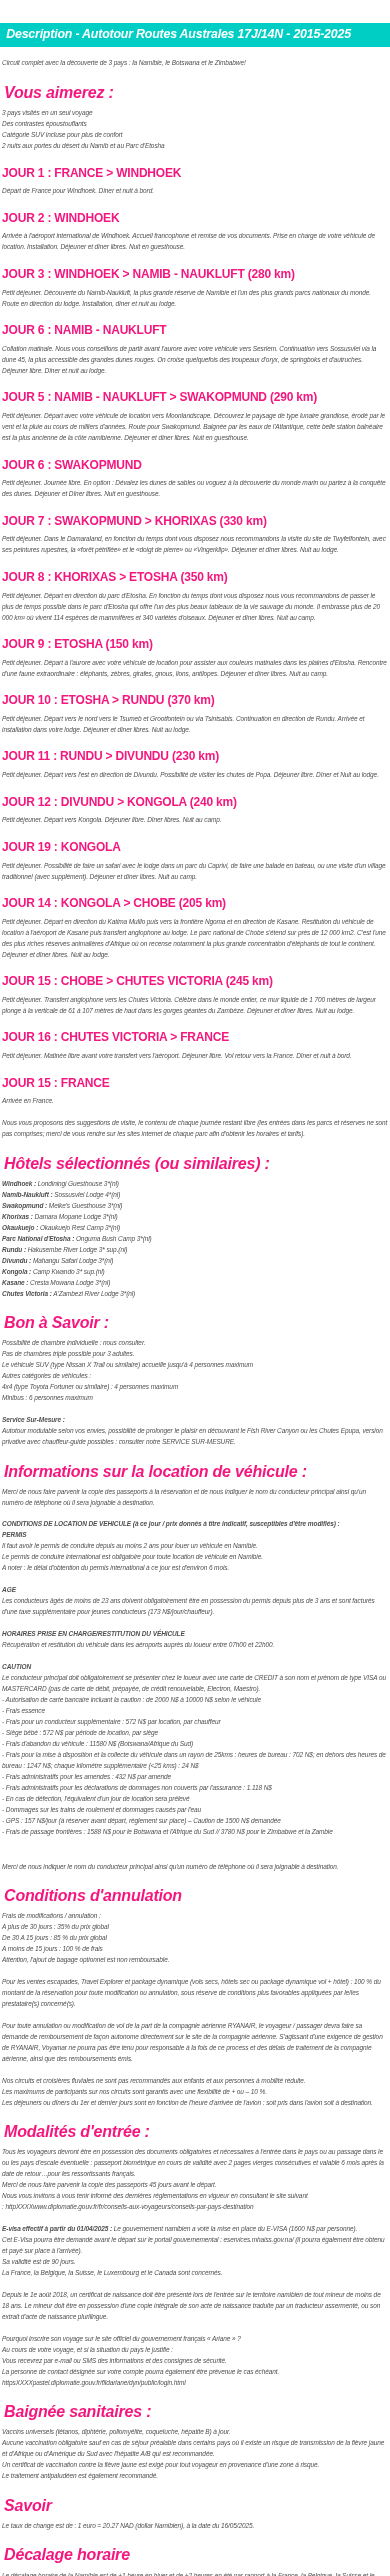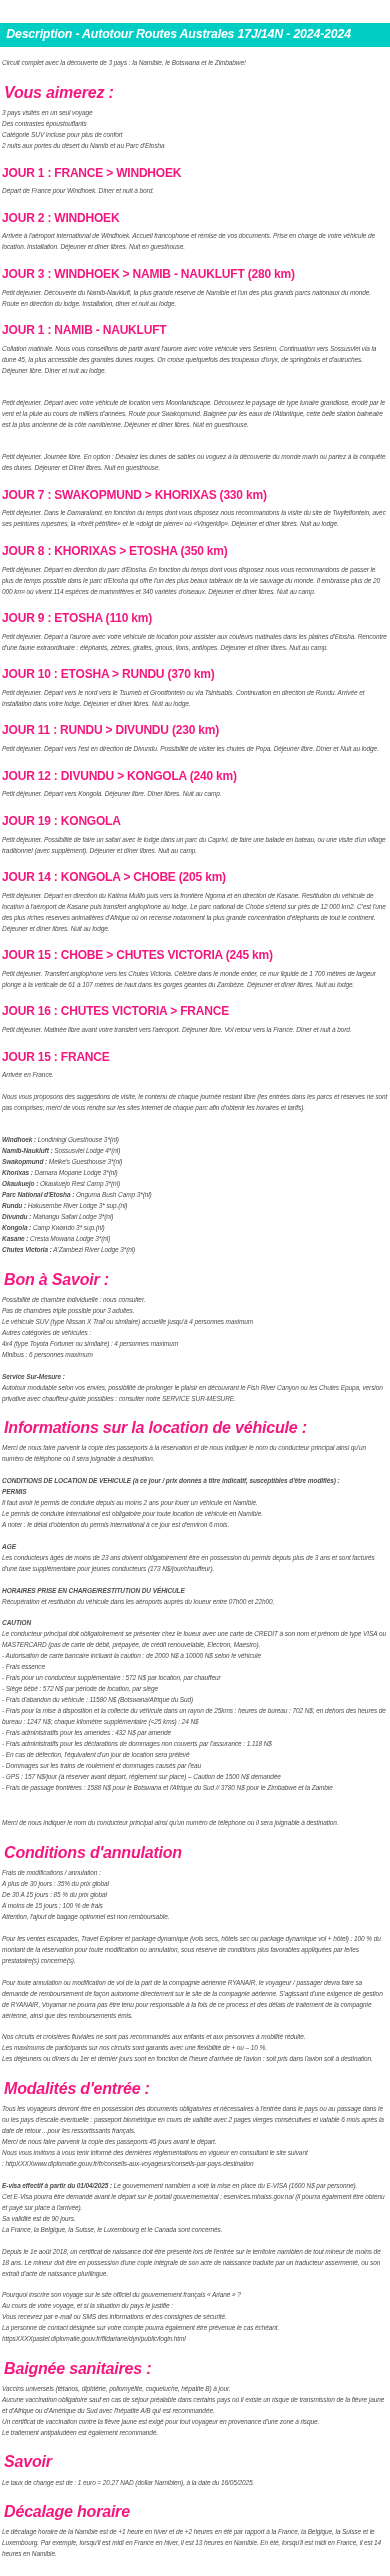--- a/index.html
+++ b/index.html
@@ -70,21 +70,21 @@
   }
   .b { font-weight: bold; }
 </style>
 </head>
 <body>
 
 <div class="page">
 
   <div class="top-spacer"></div>
 
-  <div class="title-bar">Description - Autotour Routes Australes 17J/14N - 2024-2024</div>
+  <div class="title-bar">Description - Autotour Routes Australes 17J/14N - 2015-2025</div>
 
   <div class="content">
 
     <div class="gap-m"></div>
     <p class="line">Circuit complet avec la découverte de 3 pays : la Namibie, le Botswana et le Zimbabwe!</p>
 
     <div class="gap-l"></div>
     <h2 class="section">Vous aimerez :</h2>
     <div class="gap-s"></div>
     <p class="line">3 pays visités en un seul voyage</p>
@@ -101,44 +101,46 @@
     <h3 class="day">JOUR 2 : WINDHOEK</h3>
     <div class="gap-s"></div>
     <p class="line">Arrivée à l'aéroport international de Windhoek. Accueil francophone et remise de vos documents. Prise en charge de votre véhicule de location. Installation. Déjeuner et dîner libres. Nuit en guesthouse.</p>
 
     <div class="gap-l"></div>
     <h3 class="day">JOUR 3 : WINDHOEK &gt; NAMIB - NAUKLUFT (280 km)</h3>
     <div class="gap-s"></div>
     <p class="line">Petit déjeuner. Découverte du Namib-Naukluft, la plus grande réserve de Namibie et l'un des plus grands parcs nationaux du monde. Route en direction du lodge. Installation, dîner et nuit au lodge.</p>
 
     <div class="gap-l"></div>
-    <h3 class="day">JOUR 1 : NAMIB - NAUKLUFT</h3>
+    <h3 class="day">JOUR 6 : NAMIB - NAUKLUFT</h3>
     <div class="gap-s"></div>
     <p class="line">Collation matinale. Nous vous conseillons de partir avant l'aurore avec votre véhicule vers Sesriem. Continuation vers Sossusvlei via la dune 45, la plus accessible des grandes dunes rouges. On croise quelquefois des troupeaux d'oryx, de springboks et d'autruches. Déjeuner libre. Dîner et nuit au lodge.</p>
 
     <div class="gap-l"></div>
+    <h3 class="day">JOUR 5 : NAMIB - NAUKLUFT &gt; SWAKOPMUND (290 km)</h3>
     <div class="gap-s"></div>
     <p class="line">Petit déjeuner. Départ avec votre véhicule de location vers Moonlandscape. Découvrez le paysage de type lunaire grandiose, érodé par le vent et la pluie au cours de milliers d'années. Route pour Swakopmund. Baignée par les eaux de l'Atlantique, cette belle station balnéaire est la plus ancienne de la côte namibienne. Déjeuner et dîner libres. Nuit en guesthouse.</p>
 
     <div class="gap-l"></div>
+    <h3 class="day">JOUR 6 : SWAKOPMUND</h3>
     <div class="gap-s"></div>
     <p class="line">Petit déjeuner. Journée libre. En option : Dévalez les dunes de sables ou voguez à la découverte du monde marin ou partez à la conquête des dunes. Déjeuner et Dîner libres. Nuit en guesthouse.</p>
 
     <div class="gap-l"></div>
     <h3 class="day">JOUR 7 : SWAKOPMUND &gt; KHORIXAS (330 km)</h3>
     <div class="gap-s"></div>
     <p class="line">Petit déjeuner. Dans le Damaraland, en fonction du temps dont vous disposez nous recommandons la visite du site de Twyfelfontein, avec ses peintures rupestres, la «forêt pétrifiée» et le «doigt de pierre» ou «Vingerklip». Déjeuner et dîner libres. Nuit au lodge.</p>
 
     <div class="gap-l"></div>
     <h3 class="day">JOUR 8 : KHORIXAS &gt; ETOSHA (350 km)</h3>
     <div class="gap-s"></div>
     <p class="line">Petit déjeuner. Départ en direction du parc d'Etosha. En fonction du temps dont vous disposez nous vous recommandons de passer le plus de temps possible dans le parc d'Etosha qui offre l'un des plus beaux tableaux de la vie sauvage du monde. Il embrasse plus de 20 000 km² où vivent 114 espèces de mammifères et 340 variétés d'oiseaux. Déjeuner et dîner libres. Nuit au camp.</p>
 
     <div class="gap-l"></div>
-    <h3 class="day">JOUR 9 : ETOSHA (110 km)</h3>
+    <h3 class="day">JOUR 9 : ETOSHA (150 km)</h3>
     <div class="gap-s"></div>
     <p class="line">Petit déjeuner. Départ à l'aurore avec votre véhicule de location pour assister aux couleurs matinales dans les plaines d'Etosha. Rencontre d'une faune extraordinaire : éléphants, zèbres, girafes, gnous, lions, antilopes. Déjeuner et dîner libres. Nuit au camp.</p>
 
     <div class="gap-l"></div>
     <h3 class="day">JOUR 10 : ETOSHA &gt; RUNDU (370 km)</h3>
     <div class="gap-s"></div>
     <p class="line">Petit déjeuner. Départ vers le nord vers le Tsumeb et Grootfontein ou via Tsintsabis. Continuation en direction de Rundu. Arrivée et installation dans votre lodge. Déjeuner et dîner libres. Nuit au lodge.</p>
 
     <div class="gap-l"></div>
     <h3 class="day">JOUR 11 : RUNDU &gt; DIVUNDU (230 km)</h3>
@@ -172,20 +174,21 @@
 
     <div class="gap-l"></div>
     <h3 class="day">JOUR 15 : FRANCE</h3>
     <div class="gap-s"></div>
     <p class="line">Arrivée en France.</p>
 
     <div class="gap-m"></div>
     <p class="line">Nous vous proposons des suggestions de visite, le contenu de chaque journée restant libre (les entrées dans les parcs et réserves ne sont pas comprises; merci de vous rendre sur les sites internet de chaque parc afin d'obtenir les horaires et tarifs).</p>
 
     <div class="gap-l"></div>
+    <h2 class="section">Hôtels sélectionnés (ou similaires) :</h2>
     <div class="gap-s"></div>
     <p class="line"><span class="b">Windhoek :</span><span> Londiningi Guesthouse 3*(nl)</span></p>
     <p class="line"><span class="b">Namib-Naukluft :</span><span> Sossusvlei Lodge 4*(nl)</span></p>
     <p class="line"><span class="b">Swakopmund :</span><span> Meike's Guesthouse 3*(nl)</span></p>
     <p class="line"><span class="b">Khorixas :</span><span> Damara Mopane Lodge 3*(nl)</span></p>
     <p class="line"><span class="b">Okaukuejo :</span><span> Okaukuejo Rest Camp 3*(nl)</span></p>
     <p class="line"><span class="b">Parc National d'Etosha :</span><span> Onguma Bush Camp 3*(nl)</span></p>
     <p class="line"><span class="b">Rundu :</span><span> Hakusembe River Lodge 3* sup.(nl)</span></p>
     <p class="line"><span class="b">Divundu :</span><span> Mahangu Safari Lodge 3*(nl)</span></p>
     <p class="line"><span class="b">Kongola :</span><span> Camp Kwando 3* sup.(nl)</span></p>

